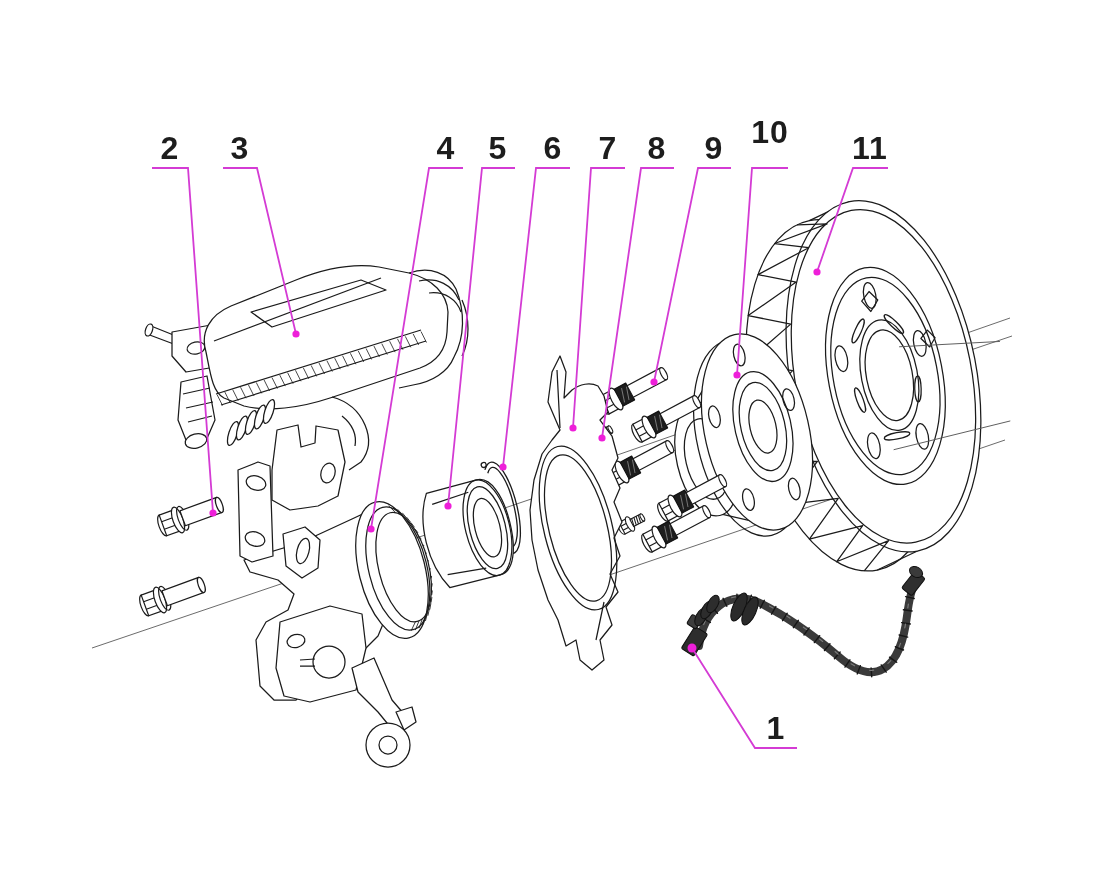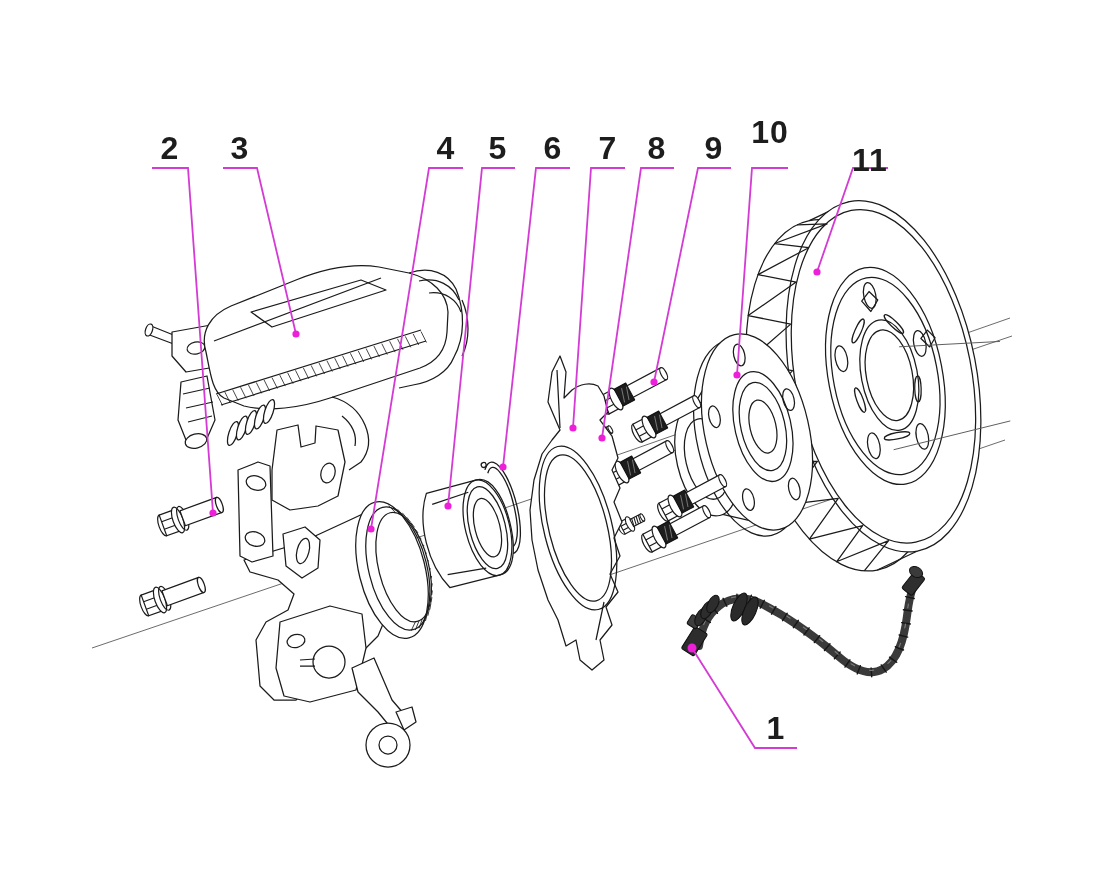--- a/index.html
+++ b/index.html
@@ -386,15 +386,15 @@
       <div class="callout-label" style="left: 776px; top: 744px;">1</div>
       <div class="callout-label" style="left: 170px; top: 164px;">2</div>
       <div class="callout-label" style="left: 240px; top: 164px;">3</div>
       <div class="callout-label" style="left: 446px; top: 164px;">4</div>
       <div class="callout-label" style="left: 498px; top: 164px;">5</div>
       <div class="callout-label" style="left: 553px; top: 164px;">6</div>
       <div class="callout-label" style="left: 608px; top: 164px;">7</div>
       <div class="callout-label" style="left: 657px; top: 164px;">8</div>
       <div class="callout-label" style="left: 714px; top: 164px;">9</div>
       <div class="callout-label" style="left: 770px; top: 148px;">10</div>
-      <div class="callout-label" style="left: 870px; top: 164px; margin-top: 12px;">11</div>
+      <div class="callout-label" style="left: 870px; top: 164px;">11</div>
     </div>
 </div>
 
 </body></html>

